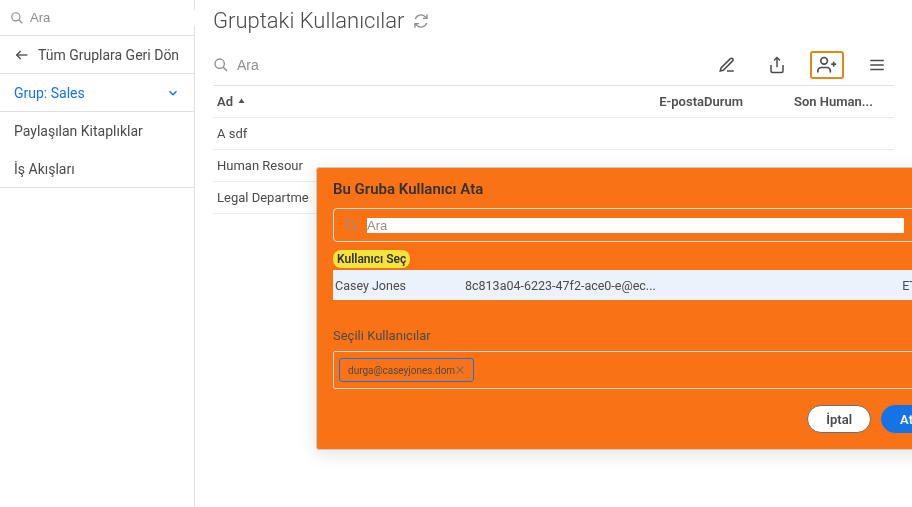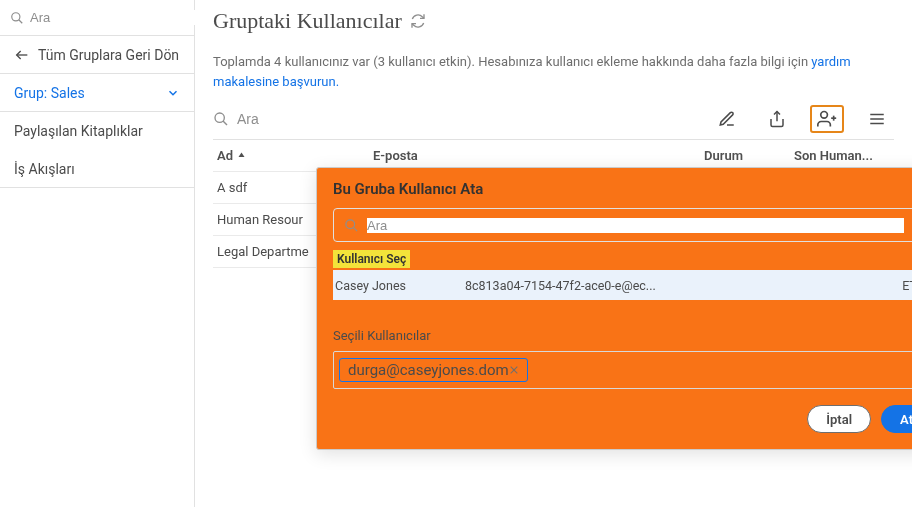--- a/index.html
+++ b/index.html
@@ -64,21 +64,20 @@
     padding: 8px 18px 0 18px;
   }
   .page-title {
     font-size: 22px;
     font-weight: 300;
     color: #4b4b4b;
     display: flex;
     align-items: center;
     gap: 8px;
     margin-bottom: 18px;
-    font-family: Liberation Serif, serif;
   }
   .help-text {
     font-size: 13px;
     color: #6e6e6e;
     line-height: 1.5;
     margin-bottom: 14px;
   }
   .help-text a { color: #1473e6; text-decoration: none; }
   .toolbar {
     display: flex;
@@ -123,21 +122,21 @@
     align-items: center;
     height: 32px;
     border-bottom: 1px solid #eaeaea;
     font-size: 13px;
   }
   .tbl-head {
     font-weight: 600;
     color: #505050;
   }
   .col-name { width: 160px; padding-left: 4px; display: flex; align-items: center; gap: 4px;}
-  .col-email { flex: 1; }
+  .col-email { flex: 1; text-align: right; }
   .col-status { width: 90px; }
   .col-last { width: 100px; }
 
   
   .modal {
     position: absolute;
     left: 316px;
     top: 167px;
     width: 640px;
     background: #f97316;
@@ -178,20 +177,21 @@
   .modal-search input::placeholder { color: #8e8e8e; }
   .modal-search .ham { margin-left: auto; cursor: pointer; color: #4b4b4b; }
   .modal-section-label {
     margin: 8px 16px 0 16px;
     display: inline-block;
     background: #f3e33a;
     color: #323232;
     font-size: 12px;
     font-weight: 600;
     padding: 2px 4px;
+    border-radius: 8px;
   }
   .modal-list {
     margin: 2px 16px 0 16px;
     border-radius: 6px;
   }
   .modal-row {
     display: flex;
     align-items: center;
     height: 30px;
     background: #eaf2fb;
@@ -219,21 +219,21 @@
     border-radius: 2px;
   }
   .chip {
     border: 1px solid #1473e6;
     color: #4b4b4b;
     height: 24px;
     display: flex;
     align-items: center;
     padding: 0 8px;
     border-radius: 3px;
-    font-size: 15px;
+    font-size: 10px;
   }
   .chip .chip-x { color: #6e6e6e; cursor: pointer; }
 
   .modal-foot {
     display: flex;
     justify-content: flex-end;
     gap: 10px;
     padding: 16px;
   }
   .btn {
@@ -305,24 +305,20 @@
     <span>
       <svg width="16" height="16" viewBox="0 0 24 24" fill="none" stroke="#8e8e8e" stroke-width="2">
         <path d="M21 2v6h-6"></path>
           <path d="M3 22v-6h6"></path>
         <path d="M3.5 9a9 9 0 0 1 14.9-3.4L21 8"></path>
         <path d="M20.5 15a9 9 0 0 1-14.9 3.4L3 16"></path>
       </svg>
     </span>
   </div>
 
-  <div class="help-text">
-    <span>Toplamda 4 kullanıcınız var (3 kullanıcı etkin). Hesabınıza kullanıcı ekleme hakkında daha fazla bilgi için </span>
-    <a href="#">yardım makalesine başvurun.</a>
-  </div>
 
   <div class="toolbar">
     <div class="tb-search">
       <span>
         <svg width="16" height="16" viewBox="0 0 24 24" fill="none" stroke="#8e8e8e" stroke-width="2">
           <circle cx="10" cy="10" r="7"></circle>
             <line x1="21" y1="21" x2="15" y2="15"></line>
         </svg>
       </span>
       <input type="text" placeholder="Ara" style="">
@@ -411,21 +407,21 @@
           <line x1="3" y1="18" x2="21" y2="18"></line>
       </svg>
     </span>
   </div>
 
   <div class="modal-section-label">Kullanıcı Seç</div>
 
   <div class="modal-list">
     <div class="modal-row">
       <div class="m-name">Casey Jones</div>
-      <div class="m-email">8c813a04-7154-47f2-ace0-e@ec...</div>
+      <div class="m-email">8c813a04-6223-47f2-ace0-e@ec...</div>
       <div class="m-status">ETKİN</div>
     </div>
   </div>
 
   <div class="modal-sel-label">Seçili Kullanıcılar</div>
 
   <div class="chipbox">
     <div class="chip">
       <span>durga@caseyjones.dom</span>
       <span class="chip-x">

